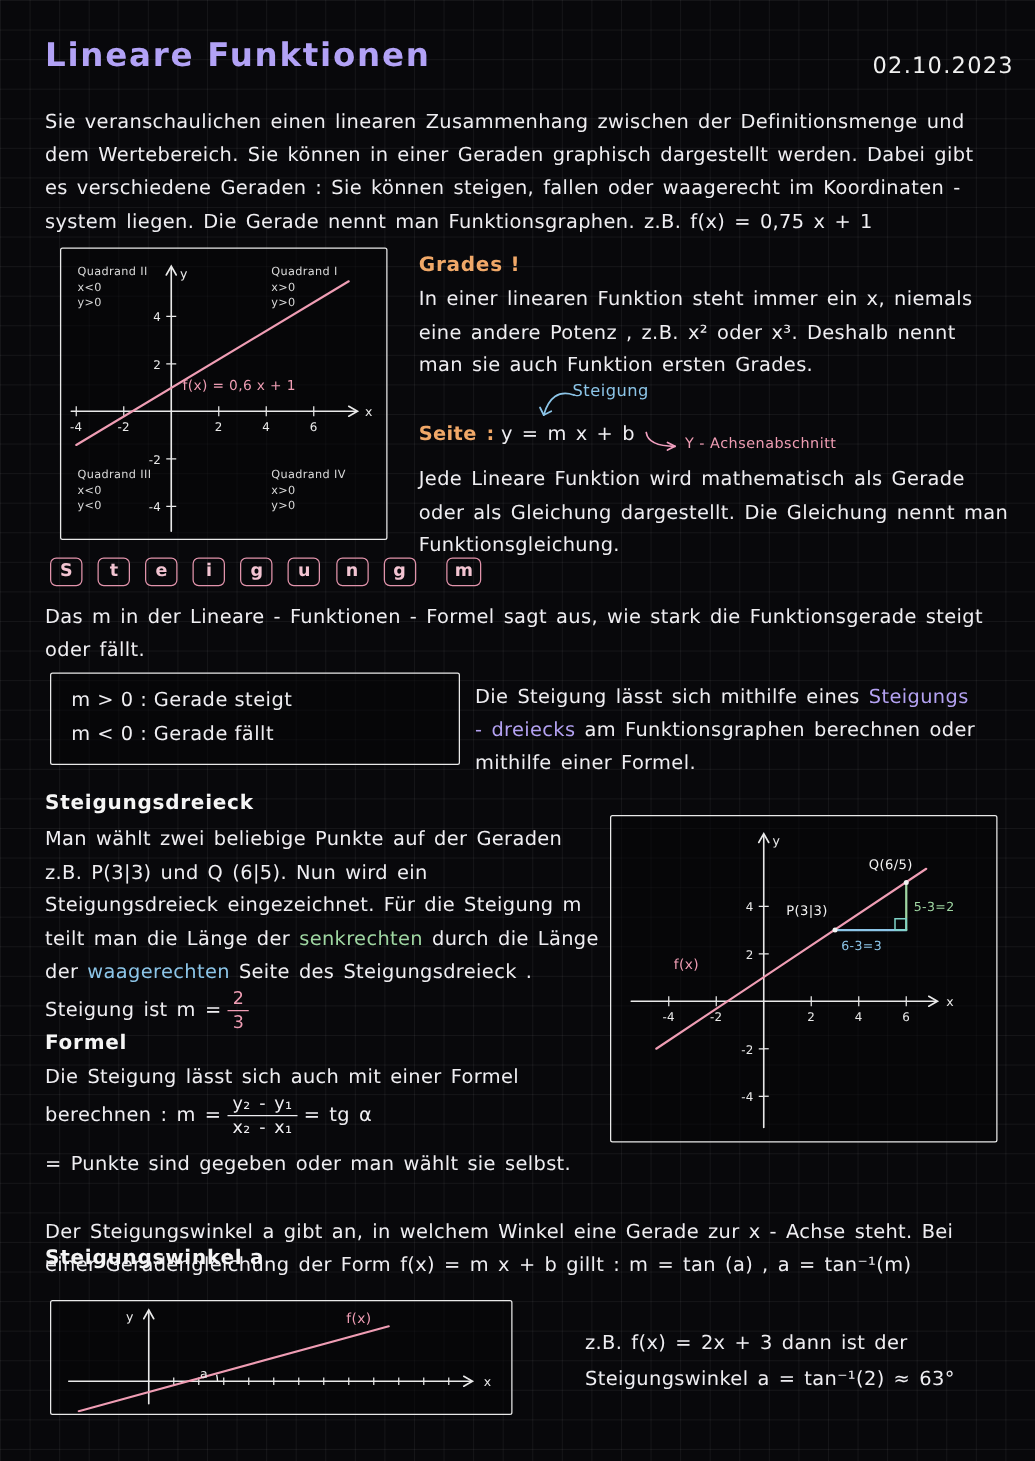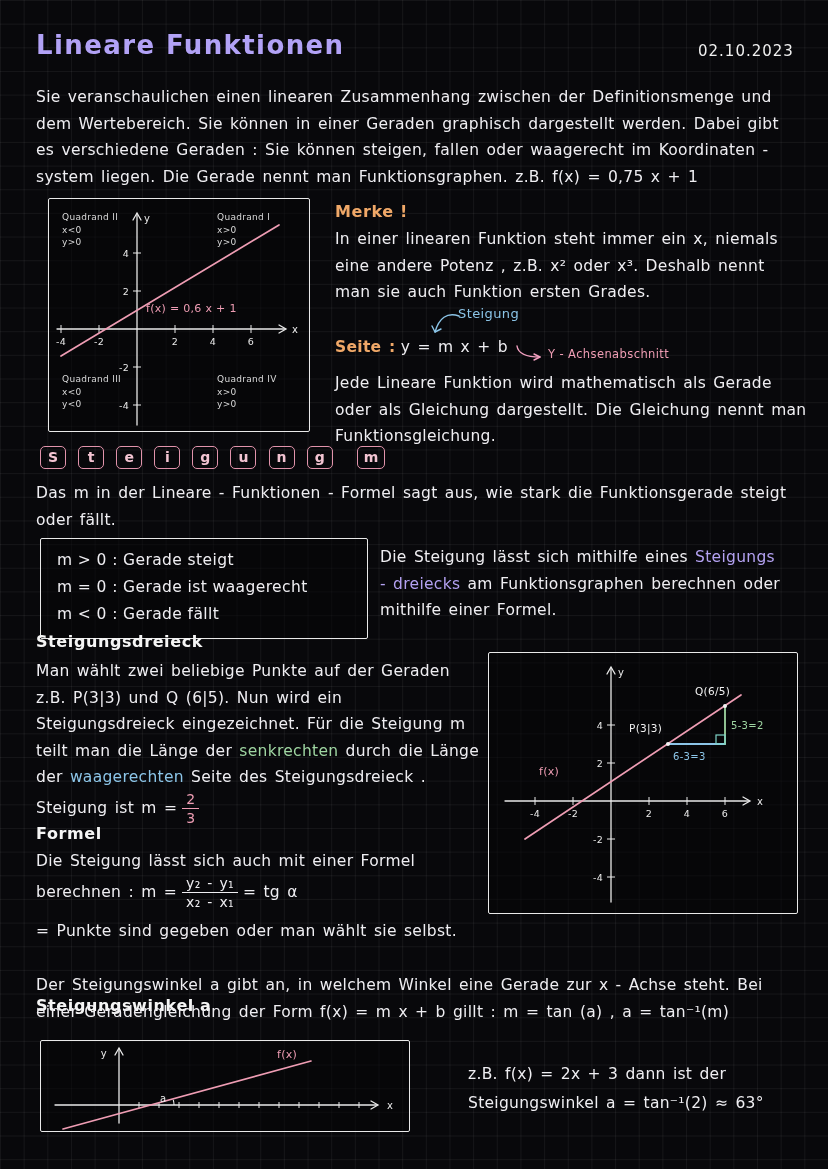--- a/index.html
+++ b/index.html
@@ -7,21 +7,21 @@
     width:828px;height:1169px;position:relative;overflow:hidden;
     background-color:#08080b;
     background-image:
       linear-gradient(rgba(255,255,255,0.055) 1px, transparent 1px),
       linear-gradient(90deg, rgba(255,255,255,0.055) 1px, transparent 1px);
     background-size:23.66px 23.66px;
     font-family:"DejaVu Sans", sans-serif;
   }
   .abs{position:absolute;}
   .title{font-size:26px;font-weight:bold;color:#b2a2f6;letter-spacing:1.4px;margin:0;}
-  .date{font-size:15px;color:#f0f0f0;letter-spacing:1px;}
+  .date{font-size:18px;color:#f0f0f0;letter-spacing:1px;}
   .hand{font-size:15.5px;color:#efeef2;line-height:26.5px;letter-spacing:0.3px;word-spacing:2px;margin:0;}
   .small-hand{font-size:13px;line-height:22px;}
   .subhead{font-size:16px;font-weight:bold;color:#f5f5f5;letter-spacing:0.6px;}
   .orange{color:#f0a868;}
   .blue{color:#8cc5e8;}
   .green{color:#9fd6a2;}
   .pink{color:#ef9db4;}
   .lavender{color:#b4a2f2;}
   .bold{font-weight:bold;}
   .box{border:1.6px solid #e9e9e9;border-radius:2px;background:rgba(5,5,8,0.55);box-sizing:border-box;}
@@ -101,21 +101,21 @@
     <text class="t9" x="13" y="183">Quadrand III</text>
     <text class="t9" x="13" y="196">x&lt;0</text>
     <text class="t9" x="13" y="208">y&lt;0</text>
 
     <text class="t9" x="168" y="183">Quadrand IV</text>
     <text class="t9" x="168" y="196">x&gt;0</text>
     <text class="t9" x="168" y="208">y&gt;0</text>
   </svg>
 </div>
 
-<div class="abs subhead orange" style="left:335px;top:202px;">Merke !</div>
+<div class="abs subhead orange" style="left:335px;top:202px;">Grades !</div>
 <p class="abs hand" style="left:335px;top:226px;width:465px;">In einer linearen Funktion steht immer ein x, niemals eine andere Potenz , z.B. x² oder x³. Deshalb nennt man sie auch Funktion ersten Grades.</p>
 
 <div class="abs blue small-hand" style="left:458px;top:303px;letter-spacing:0.4px;">Steigung</div>
 <svg class="abs" style="left:430px;top:312px;" width="32" height="26" viewBox="0 0 32 26">
   <path class="arrowpath" stroke="#8cc5e8" d="M29 4 C17 0, 9 6, 5 20"></path>
   <path class="arrowpath" stroke="#8cc5e8" d="M5 20 L2 14 M5 20 L11 17"></path>
 </svg>
 
 <div class="abs" style="left:335px;top:334px;">
   <span class="hand orange bold">Seite :</span>
@@ -138,21 +138,20 @@
   <span class="lbox">u</span>
   <span class="lbox">n</span>
   <span class="lbox">g</span>
   <span class="lbox" style="margin-left:12px;">m</span>
 </div>
 
 <p class="abs hand" style="left:36px;top:480px;width:768px;">Das m in der Lineare - Funktionen - Formel sagt aus, wie stark die Funktionsgerade steigt oder fällt.</p>
 
 <div class="abs box" style="left:40px;top:538px;width:328px;padding:8px 16px 10px;">
   <div class="mrow">m &gt; 0  :  Gerade steigt</div>
-  <div class="mrow">m = 0  :  Gerade ist waagerecht</div>
   <div class="mrow">m &lt; 0  :  Gerade fällt</div>
 </div>
 
 <p class="abs hand" style="left:380px;top:544px;width:408px;">
   <span>Die Steigung lässt sich mithilfe eines </span><span class="lavender">Steigungs - dreiecks</span><span> am Funktionsgraphen berechnen oder mithilfe einer Formel.</span>
 </p>
 
 <div class="abs subhead" style="left:36px;top:632px;">Steigungsdreieck</div>
 
 <p class="abs hand" style="left:36px;top:658px;width:448px;">

